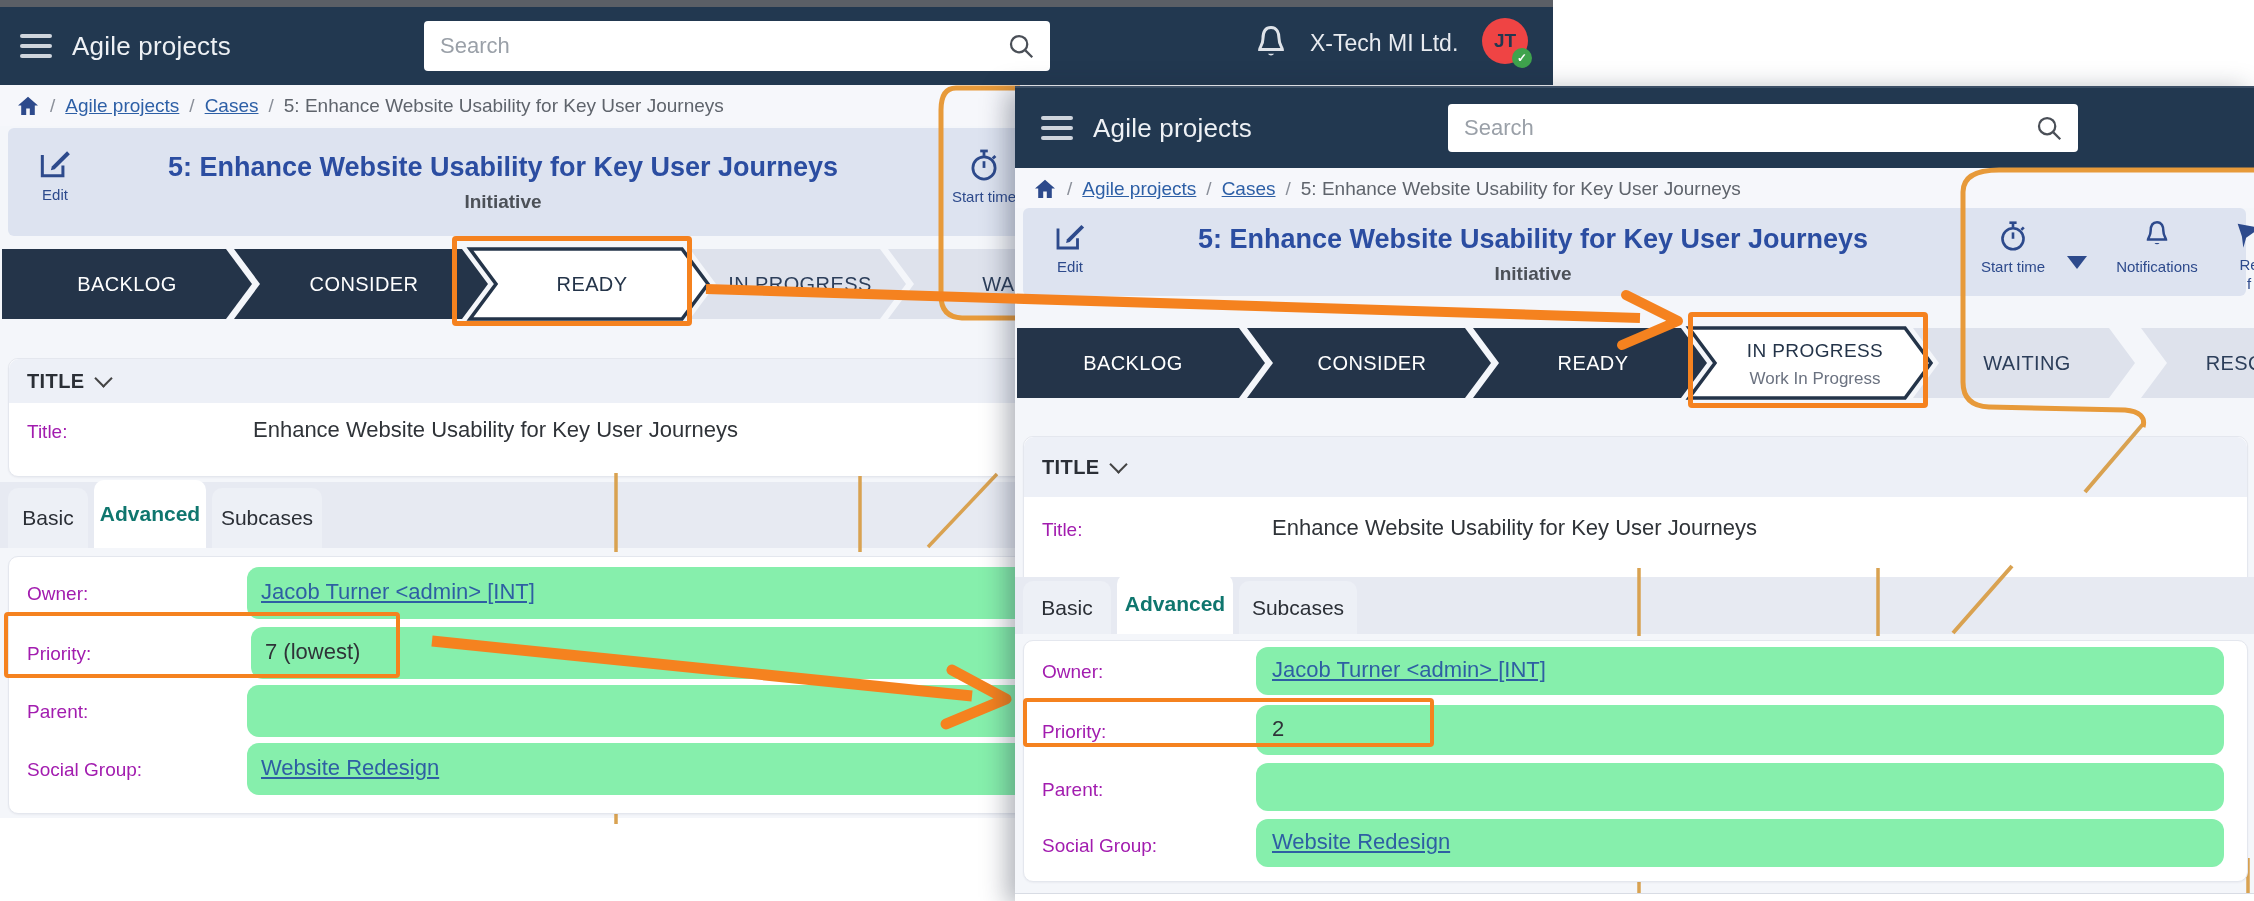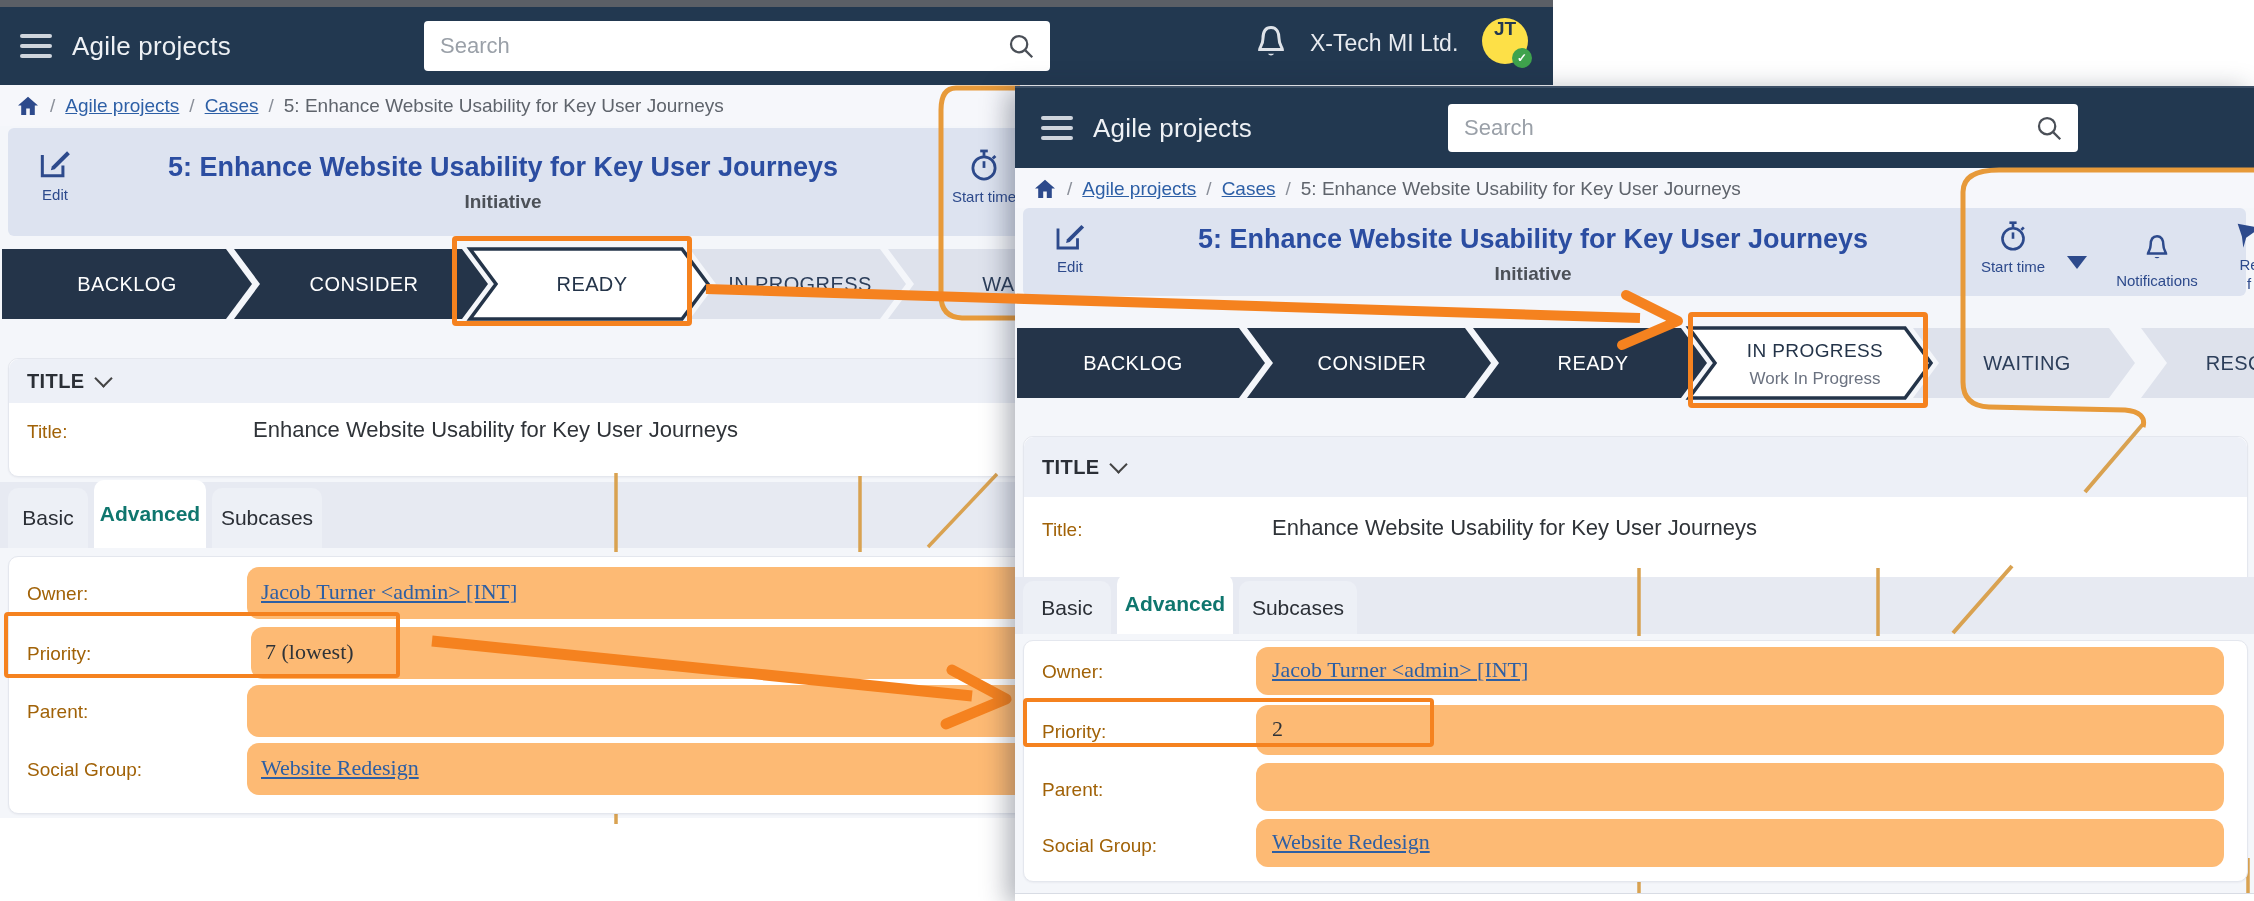--- a/index.html
+++ b/index.html
@@ -9,42 +9,42 @@
   
   .topbar{background:#223850;display:flex;align-items:center;}
   .hamburger{display:flex;flex-direction:column;gap:6px;cursor:pointer;}
   .hamburger span{display:block;width:32px;height:4px;border-radius:2px;background:#cfd5dd;}
   .appname{color:#eef1f5;font-size:26px;margin-left:20px;letter-spacing:.2px;}
   .searchbox{position:absolute;background:#fff;border-radius:4px;display:flex;align-items:center;}
   .searchbox input{flex:1;border:none;outline:none;font-size:22px;color:#000000;padding:0 16px;background:transparent;
                    font-family:"Liberation Sans",sans-serif;}
   .searchbox input::placeholder{color:#9aa0a8;}
   .orgname{color:#e8ebf0;font-size:23px;}
-  .avatar{width:46px;height:46px;border-radius:50%;background:#fde047;color:#223850;display:flex;
-          align-items:flex-start;justify-content:center;font-size:19px;font-weight:bold;position:relative;}
+  .avatar{width:46px;height:46px;border-radius:50%;background:#ef4444;color:#223850;display:flex;
+          align-items:center;justify-content:center;font-size:19px;font-weight:bold;position:relative;}
   .avatar .badge{position:absolute;right:-4px;bottom:-4px;width:20px;height:20px;border-radius:50%;
           background:#3fa34d;color:#fff;font-size:12px;display:flex;align-items:center;justify-content:center;}
   
   .crumb{display:flex;align-items:center;gap:10px;font-size:19px;color:#5f646c;}
   .crumb a{color:#2d5fa6;text-decoration:underline;cursor:pointer;}
   .crumb .sep{color:#8a8f99;}
   
   .headerbar{background:#dde3f0;border-radius:6px;}
   .iconbtn{display:flex;flex-direction:column;align-items:center;color:#2d4a8c;font-size:15px;gap:4px;cursor:pointer;}
   .casetitle{color:#2b4da1;font-size:27px;font-weight:bold;text-align:center;}
   .casetype{color:#4c5158;font-size:19px;font-weight:bold;text-align:center;margin-top:8px;}
   
   .card{background:#fff;border:1px solid #e4e7ee;border-radius:10px;box-shadow:0 1px 2px rgba(30,40,70,.05);}
   .sectionband{background:#edf0f7;border-radius:10px 10px 0 0;display:flex;align-items:center;}
   .sectionband .t{font-size:20px;font-weight:bold;color:#2b2f36;letter-spacing:.4px;}
   .chev{width:11px;height:11px;border-right:2.5px solid #444;border-bottom:2.5px solid #444;
         transform:rotate(45deg);margin-left:12px;margin-top:-6px;}
-  .flabel{font-size:19px;color:#a16207;}
+  .flabel{font-size:19px;color:#a21caf;}
   .fvalue{font-size:22px;color:#2f3338;}
-  .fbox{background:#fdba74;border-radius:12px;font-family:Liberation Serif, serif;}
+  .fbox{background:#86efac;border-radius:12px;}
   .flink{font-size:22px;color:#2e5fa3;text-decoration:underline;cursor:pointer;}
   
   .tabband{background:#e7eaf2;}
   .tab{display:flex;align-items:center;justify-content:center;font-size:21px;color:#2b2f36;
        border-radius:10px 10px 0 0;cursor:pointer;}
   .tab.inactive{background:#edf0f6;}
   .tab.active{background:#fff;color:#0f766e;font-weight:bold;}
   
   .stagesvg text{font-family:"Liberation Sans",sans-serif;font-size:20px;font-weight:500;letter-spacing:.4px;}
   .stagesvg .sub{font-size:17px;font-weight:400;fill:#6b7280;letter-spacing:0;}
@@ -257,21 +257,21 @@
         <svg width="34" height="36" viewBox="0 0 24 26">
           <circle cx="12" cy="15" r="7.6" fill="none" stroke="#2d4a8c" stroke-width="1.9"></circle>
           <line x1="12" y1="15" x2="12" y2="10.4" stroke="#2d4a8c" stroke-width="1.9"></line>
           <line x1="12" y1="6.8" x2="12" y2="4" stroke="#2d4a8c" stroke-width="1.9"></line>
           <line x1="9.4" y1="3.4" x2="14.6" y2="3.4" stroke="#2d4a8c" stroke-width="1.9"></line>
           <line x1="18" y1="8.6" x2="19.8" y2="6.8" stroke="#2d4a8c" stroke-width="1.9"></line>
         </svg>
         <span>Start time</span>
       </div>
       <div class="abs" style="left:1044px;top:48px;width:0;height:0;border-left:10px solid transparent;border-right:10px solid transparent;border-top:13px solid #2d4a8c;"></div>
-      <div class="iconbtn abs" style="left:1080px;top:24px;width:108px;">
+      <div class="iconbtn abs" style="left:1080px;top:10px;width:108px;">
         <svg width="34" height="36" viewBox="0 0 24 26">
           <path d="M12 3 C8.5 3 7.4 6.2 7.4 9.4 C7.4 13 5.5 14.2 5.5 15.6 L18.5 15.6 C18.5 14.2 16.6 13 16.6 9.4 C16.6 6.2 15.5 3 12 3 Z" fill="none" stroke="#2d4a8c" stroke-width="1.8"></path>
           <path d="M10.2 18 a2.1 2.1 0 0 0 3.6 0" fill="#2d4a8c"></path>
         </svg>
         <span>Notifications</span>
       </div>
       <div class="iconbtn abs" style="left:1196px;top:10px;width:60px;">
         <svg width="34" height="34" viewBox="0 0 24 24">
           <path d="M4 4 L20 7 L10 14 L8 21 L7 13 Z" fill="#2d4a8c"></path>
         </svg>

